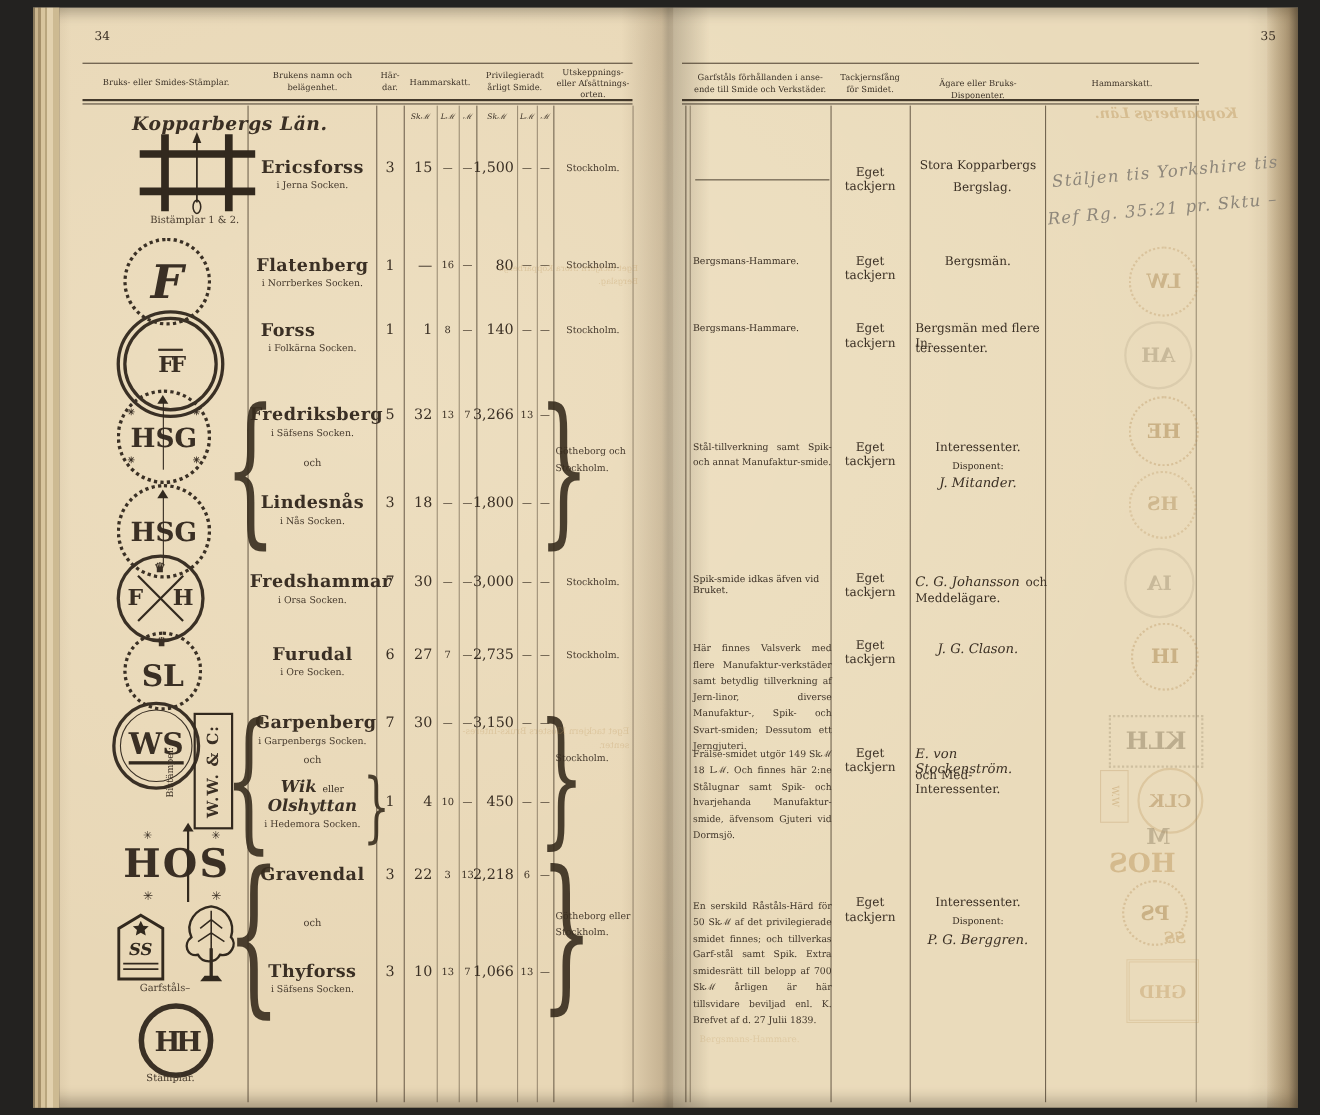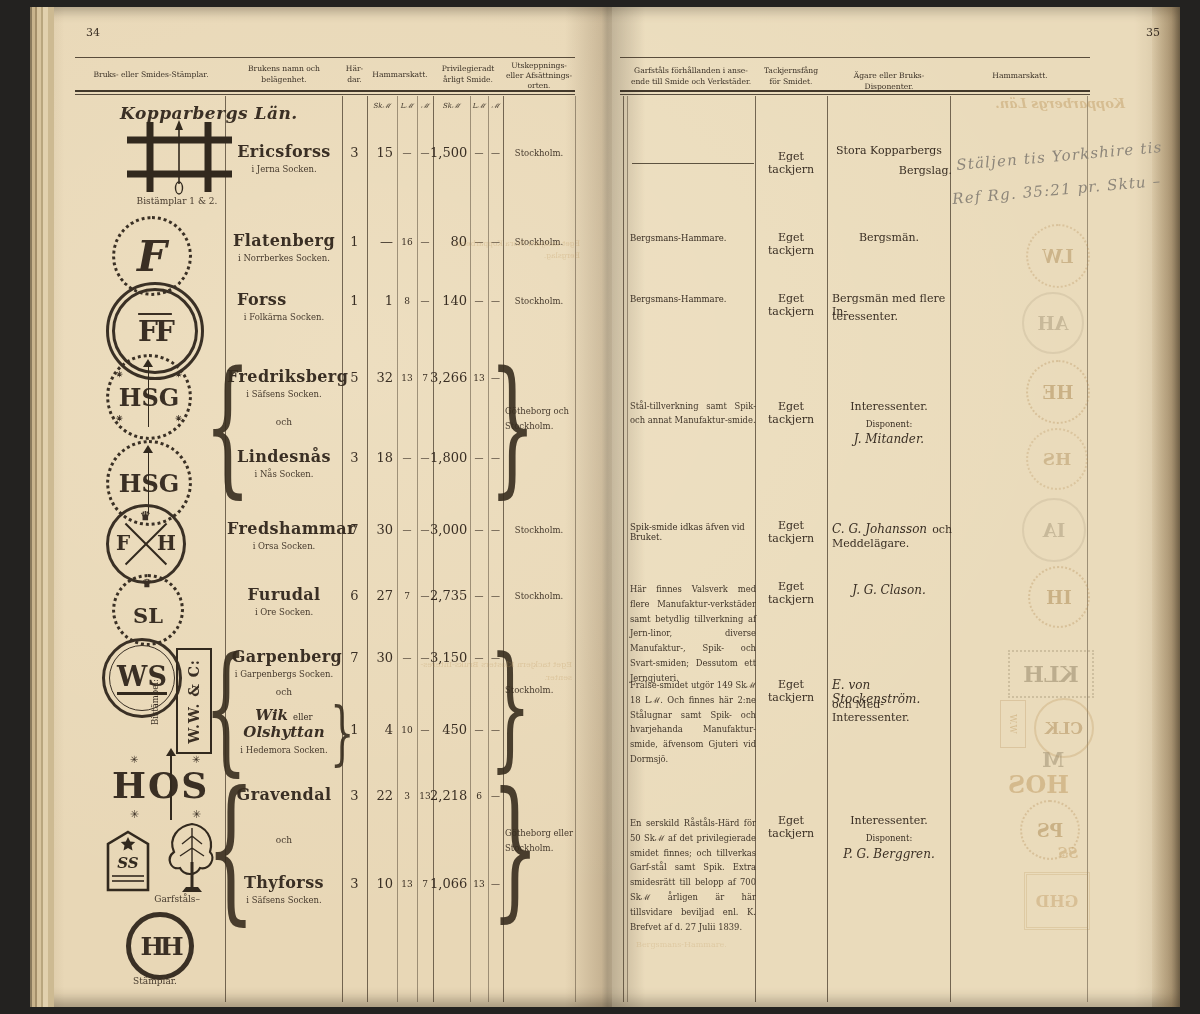--- a/index.html
+++ b/index.html
@@ -238,21 +238,21 @@
     <polygon points="57,2 53,12 61,12" fill="#32291e"></polygon>
     <ellipse cx="57" cy="70" rx="3.5" ry="6" fill="none" stroke="#32291e" stroke-width="1.4"></ellipse>
   </svg>
   <div class="abs t loc" style="left:102px;top:196px;width:150px;font-size:9px;">Bistämplar 1 &amp; 2.</div>
 
   <div class="circ dot" style="left:112px;top:216px;width:74px;height:74px;">
     <span class="t" style="font-size:42px;font-style:italic;font-weight:bold;">F</span>
   </div>
 
   <div class="circ" style="left:106px;top:282px;width:80px;height:80px;border:9px double #3a3025;">
-    <span class="t" style="font-size:28px;font-weight:bold;letter-spacing:-3px;text-decoration:overline;text-align:right;">FF</span>
+    <span class="t" style="font-size:20px;font-weight:bold;letter-spacing:-3px;text-decoration:overline;text-align:right;">FF</span>
   </div>
 
   <div class="circ dot" style="left:106px;top:354px;width:80px;height:80px;">
     <span class="t" style="font-size:24px;font-weight:bold;">HSG</span>
     <span class="abs t" style="left:7px;top:12px;font-size:8px;">✳</span>
     <span class="abs t" style="right:7px;top:12px;font-size:8px;">✳</span>
     <span class="abs t" style="left:7px;bottom:14px;font-size:8px;">✳</span>
     <span class="abs t" style="right:7px;bottom:14px;font-size:8px;">✳</span>
     <span class="abs" style="left:38.5px;top:6px;width:1.6px;height:64px;background:#32291e;"></span>
     <span class="abs" style="left:34px;top:2px;width:0;height:0;border-left:5px solid transparent;border-right:5px solid transparent;border-bottom:8px solid #32291e;"></span>
@@ -267,21 +267,21 @@
   <div class="circ sol" style="left:106px;top:504px;width:74px;height:74px;">
     <span class="abs t" style="top:2px;left:31px;font-size:12px;">♛</span>
     <span class="abs" style="left:8px;top:36px;width:58px;height:1.8px;background:#32291e;transform:rotate(45deg);"></span>
     <span class="abs" style="left:8px;top:36px;width:58px;height:1.8px;background:#32291e;transform:rotate(-45deg);"></span>
     <span class="abs t" style="left:7px;top:24px;font-size:20px;font-weight:bold;">F</span>
     <span class="abs t" style="right:7px;top:24px;font-size:20px;font-weight:bold;">H</span>
   </div>
 
   <div class="circ dot" style="left:112px;top:574px;width:66px;height:66px;">
     <span class="abs t" style="top:0px;left:27px;font-size:11px;">♛</span>
-    <span class="t" style="font-size:21px;font-weight:bold;margin-top:10px;">SL</span>
+    <span class="t" style="font-size:27px;font-weight:bold;margin-top:10px;">SL</span>
   </div>
 
   <div class="circ sol ring" style="left:102px;top:638px;width:74px;height:74px;">
     <span class="t" style="font-size:27px;font-weight:bold;border-bottom:3px solid #32291e;line-height:30px;">WS</span>
   </div>
 
 
   <div class="abs t" style="left:150px;top:655px;width:14px;font-size:8.5px;writing-mode:vertical-rl;transform:rotate(180deg);text-align:center;height:95px;">Bistämpel:</div>
   <div class="abs" style="left:176px;top:648px;width:32px;height:102px;border:2.5px solid #32291e;display:flex;align-items:center;justify-content:center;">
     <span class="t" style="writing-mode:vertical-rl;transform:rotate(180deg);font-size:14px;font-weight:bold;letter-spacing:1px;">W.W. &amp; C:</span>
@@ -303,21 +303,21 @@
     <text x="22" y="38" font-family="DejaVu Serif, serif" font-size="15" font-style="italic" font-weight="bold" fill="#32291e" text-anchor="middle">SS</text>
     <line x1="6" y1="46" x2="38" y2="46" stroke="#32291e" stroke-width="1.6"></line>
     <line x1="6" y1="51" x2="38" y2="51" stroke="#32291e" stroke-width="1.6"></line>
   </svg>
   <svg class="abs" style="left:162px;top:818px;" width="60" height="76" viewBox="0 0 60 76">
     <path d="M30 72 L30 44" stroke="#32291e" stroke-width="3"></path>
     <path d="M20 74 h20 l-4 -5 h-12 Z" fill="#32291e"></path>
     <path d="M30 6 C44 8 52 20 48 34 C54 40 48 52 38 50 C34 58 22 58 18 50 C8 52 4 40 12 34 C6 20 16 8 30 6 Z" fill="none" stroke="#32291e" stroke-width="2.2"></path>
     <path d="M30 10 L30 46 M30 18 L40 26 M30 18 L20 26 M30 30 L42 38 M30 30 L18 38" stroke="#32291e" stroke-width="1.4"></path>
   </svg>
-  <div class="abs t loc" style="left:100px;top:894px;width:100px;font-size:9px;text-align:right;">Garfståls–</div>
+  <div class="abs t loc" style="left:100px;top:894px;width:100px;font-size:9px;">Garfståls–</div>
 
   <div class="circ" style="left:126px;top:912px;width:58px;height:58px;border:5px solid #3a3025;">
     <span class="t" style="font-size:25px;font-weight:bold;letter-spacing:-4px;">HH</span>
   </div>
   <div class="abs t loc" style="left:110px;top:976px;width:90px;font-size:9px;">Stämplar.</div>
 
   <div class="abs t" style="left:1146px;top:26px;font-size:11px;">35</div>
 
   <div class="abs hline" style="left:620px;top:57px;width:470px;"></div>
   <div class="abs dbl" style="left:620px;top:90px;width:470px;"></div>
@@ -336,21 +336,21 @@
   <div class="abs vline" style="left:623px;top:96px;height:906px;"></div>
   <div class="abs vline2" style="left:627px;top:96px;height:906px;"></div>
   <div class="abs vline" style="left:755px;top:96px;height:906px;"></div>
   <div class="abs vline" style="left:827px;top:96px;height:906px;"></div>
   <div class="abs vline" style="left:950px;top:96px;height:906px;"></div>
   <div class="abs vline2" style="left:1087px;top:96px;height:906px;"></div>
 
   <div class="abs hline" style="left:632px;top:163px;width:122px;background:rgba(58,47,33,.8);"></div>
   <div class="abs t own" style="left:757px;top:150px;width:68px;">Eget tackjern</div>
   <div class="abs t own" style="left:830px;top:144px;width:118px;">Stora Kopparbergs</div>
-  <div class="abs t own" style="left:830px;top:164px;width:118px;text-align:right;padding-left:4px;">Bergslag.</div>
+  <div class="abs t own" style="left:830px;top:164px;width:118px;text-align:center;padding-left:4px;">Bergslag.</div>
   <div class="abs hand" style="left:956px;top:146px;width:230px;font-size:15px;transform:rotate(-5deg);">Stäljen tis Yorkshire tis</div>
   <div class="abs hand" style="left:952px;top:180px;width:230px;font-size:15px;transform:rotate(-5deg);">Ref Rg. 35:21 pr. Sktu –</div>
 
   <div class="abs t small" style="left:630px;top:233px;width:124px;">Bergsmans-Hammare.</div>
   <div class="abs t own" style="left:757px;top:231px;width:68px;">Eget tackjern</div>
   <div class="abs t own" style="left:830px;top:231px;width:118px;">Bergsmän.</div>
 
   <div class="abs t small" style="left:630px;top:294px;width:124px;">Bergsmans-Hammare.</div>
   <div class="abs t own" style="left:757px;top:292px;width:68px;">Eget tackjern</div>
   <div class="abs t own" style="left:830px;top:292px;width:120px;text-align:left;padding-left:2px;">Bergsmän med flere In-</div>

